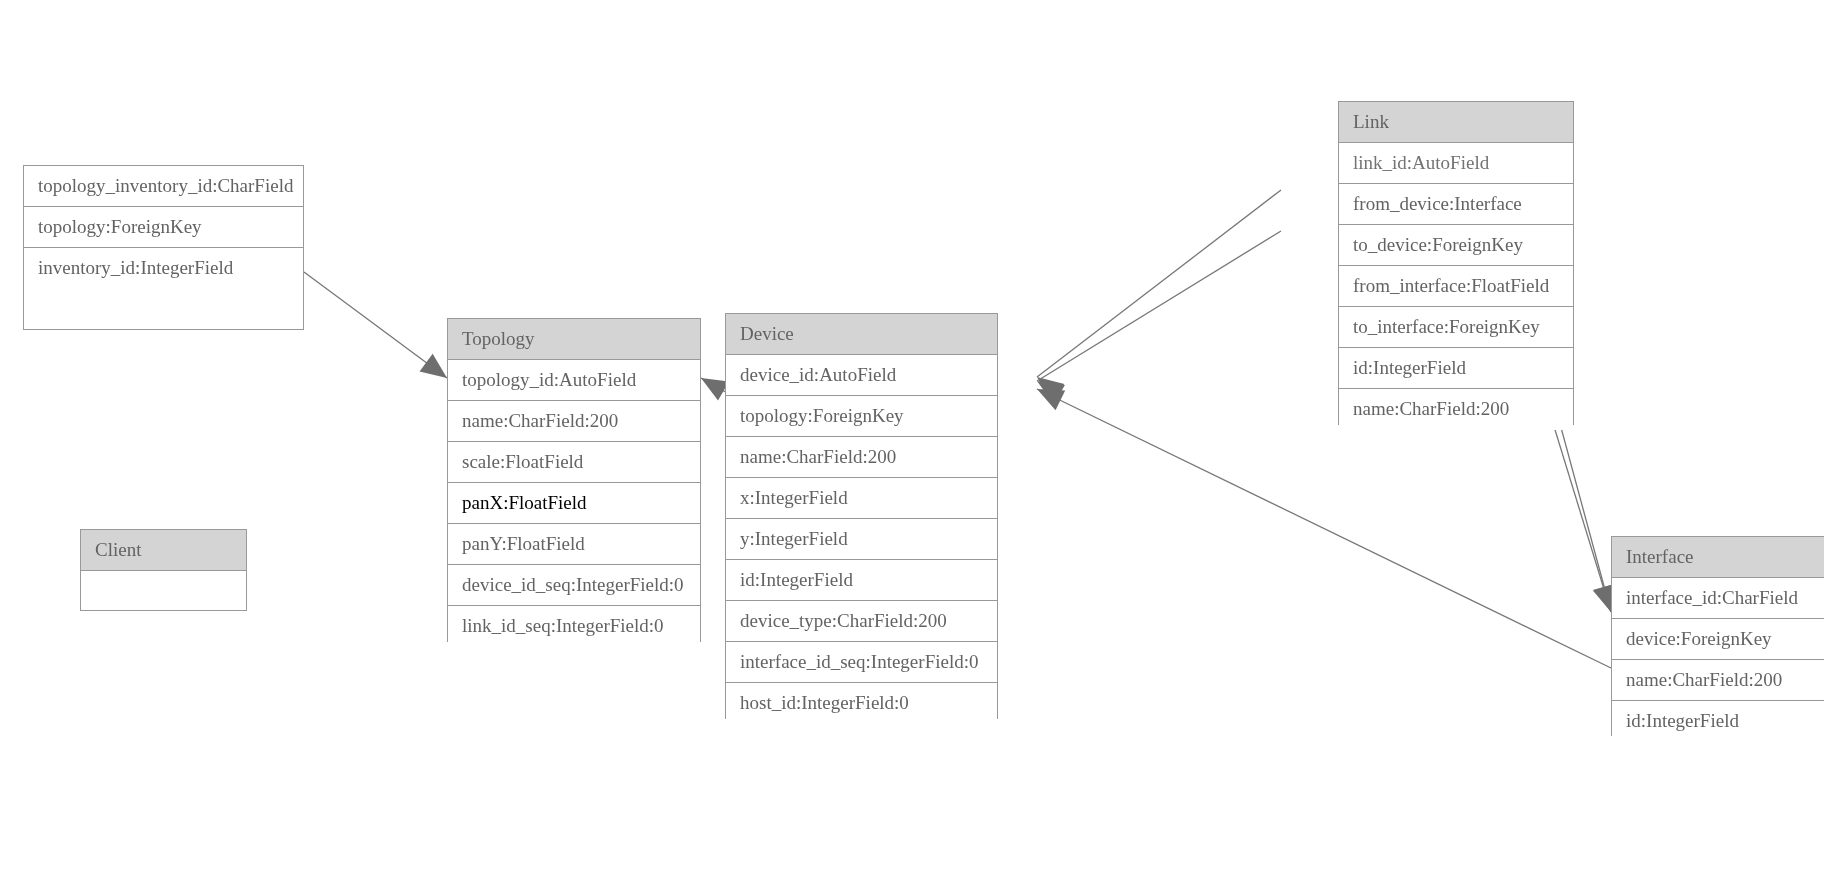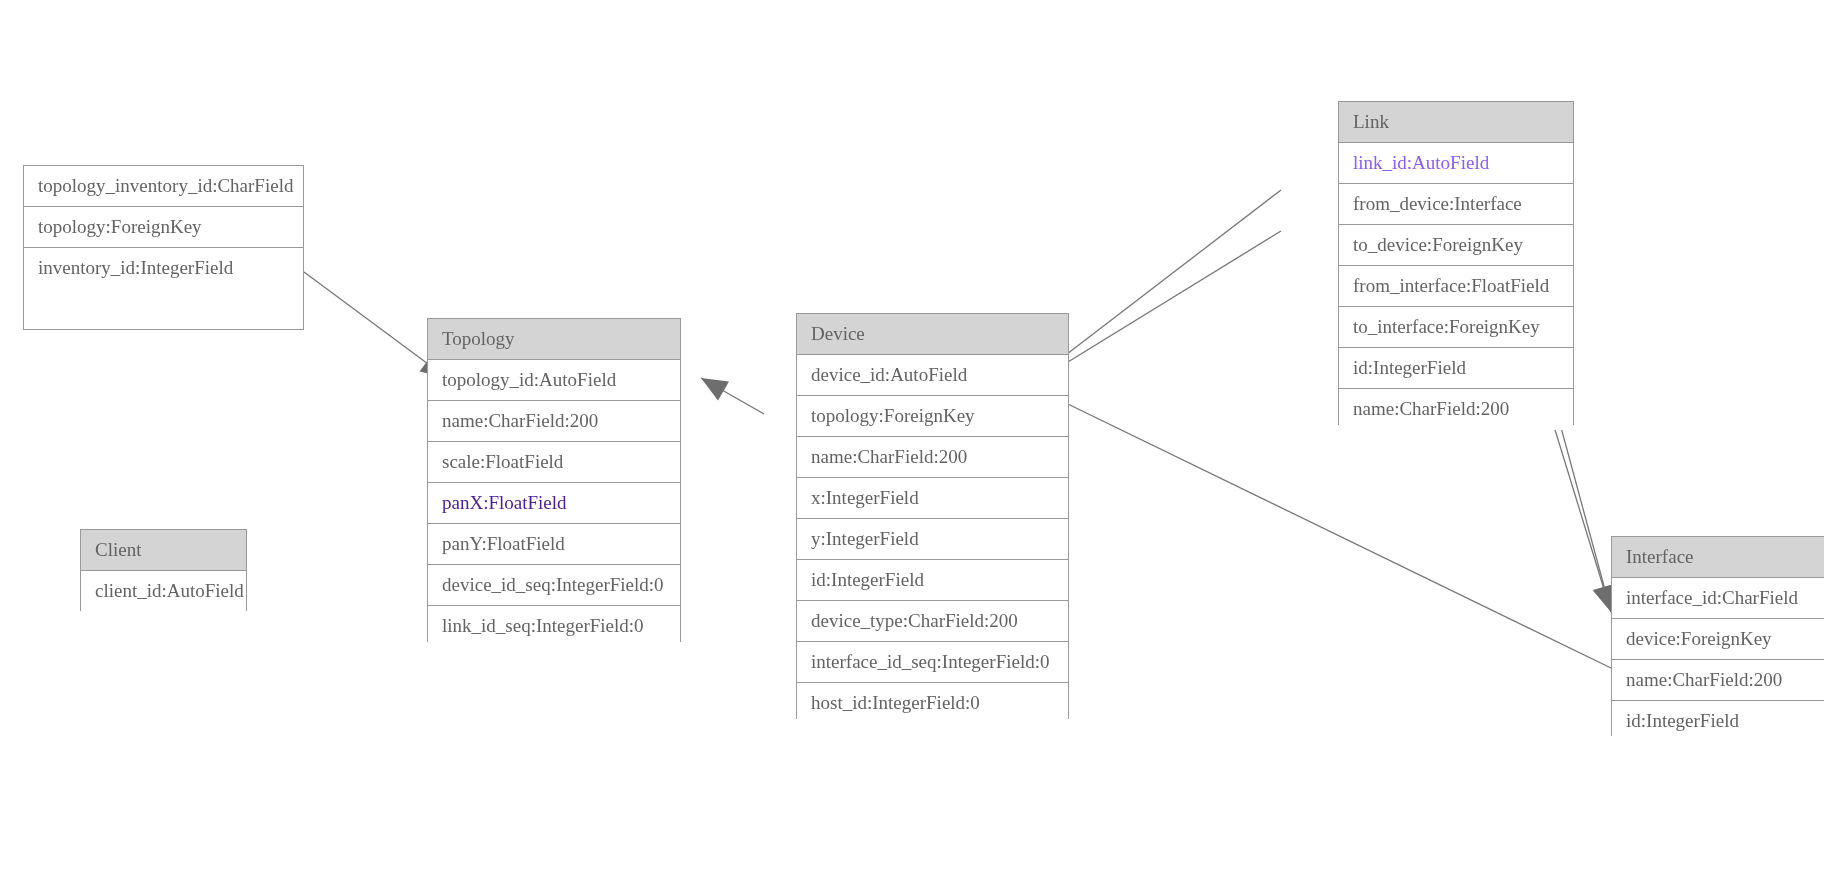--- a/index.html
+++ b/index.html
@@ -101,54 +101,51 @@
   <div id="entity-layer">
       <div class="entity" style="left: 23px; top: 165px; width: 281px; height: 165px; border-color: rgb(153, 153, 153);">
         <div class="entity-rows">
           <div class="entity-row" style="color: rgb(99, 99, 99); border-bottom-color: rgb(153, 153, 153);">topology_inventory_id:CharField</div>
           <div class="entity-row" style="color: rgb(99, 99, 99); border-bottom-color: rgb(153, 153, 153);">topology:ForeignKey</div>
           <div class="entity-row" style="color: rgb(99, 99, 99); border-bottom-color: rgb(153, 153, 153);">inventory_id:IntegerField</div>
         </div>
       </div>
       <div class="entity" style="left: 80px; top: 529px; width: 167px; height: 82px; border-color: rgb(153, 153, 153);">
         <div class="entity-header" style="background: rgb(212, 212, 212); color: rgb(99, 99, 99); border-bottom-color: rgb(153, 153, 153);">Client</div>
-        <div class="entity-rows">
-          <div class="entity-row" style="color: rgb(99, 99, 99); border-bottom-color: rgb(153, 153, 153);">client_id:AutoField</div>
-        </div>
       </div>
-      <div class="entity" style="left: 427px; top: 318px; width: 254px; height: 324px; border-color: rgb(153, 153, 153);">
+      <div class="entity" style="left: 447px; top: 318px; width: 254px; height: 324px; border-color: rgb(153, 153, 153);">
         <div class="entity-header" style="background: rgb(212, 212, 212); color: rgb(99, 99, 99); border-bottom-color: rgb(153, 153, 153);">Topology</div>
         <div class="entity-rows">
           <div class="entity-row" style="color: rgb(99, 99, 99); border-bottom-color: rgb(153, 153, 153);">topology_id:AutoField</div>
           <div class="entity-row" style="color: rgb(99, 99, 99); border-bottom-color: rgb(153, 153, 153);">name:CharField:200</div>
           <div class="entity-row" style="color: rgb(99, 99, 99); border-bottom-color: rgb(153, 153, 153);">scale:FloatField</div>
-          <div class="entity-row" style="color: #4c1d95; border-bottom-color: rgb(153, 153, 153);">panX:FloatField</div>
+          <div class="entity-row" style="color: #000000; border-bottom-color: rgb(153, 153, 153);">panX:FloatField</div>
           <div class="entity-row" style="color: rgb(99, 99, 99); border-bottom-color: rgb(153, 153, 153);">panY:FloatField</div>
           <div class="entity-row" style="color: rgb(99, 99, 99); border-bottom-color: rgb(153, 153, 153);">device_id_seq:IntegerField:0</div>
           <div class="entity-row" style="color: rgb(99, 99, 99); border-bottom-color: rgb(153, 153, 153);">link_id_seq:IntegerField:0</div>
         </div>
       </div>
-      <div class="entity" style="left: 796px; top: 313px; width: 273px; height: 406px; border-color: rgb(153, 153, 153);">
+      <div class="entity" style="left: 725px; top: 313px; width: 273px; height: 406px; border-color: rgb(153, 153, 153);">
         <div class="entity-header" style="background: rgb(212, 212, 212); color: rgb(99, 99, 99); border-bottom-color: rgb(153, 153, 153);">Device</div>
         <div class="entity-rows">
           <div class="entity-row" style="color: rgb(99, 99, 99); border-bottom-color: rgb(153, 153, 153);">device_id:AutoField</div>
           <div class="entity-row" style="color: rgb(99, 99, 99); border-bottom-color: rgb(153, 153, 153);">topology:ForeignKey</div>
           <div class="entity-row" style="color: rgb(99, 99, 99); border-bottom-color: rgb(153, 153, 153);">name:CharField:200</div>
           <div class="entity-row" style="color: rgb(99, 99, 99); border-bottom-color: rgb(153, 153, 153);">x:IntegerField</div>
           <div class="entity-row" style="color: rgb(99, 99, 99); border-bottom-color: rgb(153, 153, 153);">y:IntegerField</div>
           <div class="entity-row" style="color: rgb(99, 99, 99); border-bottom-color: rgb(153, 153, 153);">id:IntegerField</div>
           <div class="entity-row" style="color: rgb(99, 99, 99); border-bottom-color: rgb(153, 153, 153);">device_type:CharField:200</div>
           <div class="entity-row" style="color: rgb(99, 99, 99); border-bottom-color: rgb(153, 153, 153);">interface_id_seq:IntegerField:0</div>
           <div class="entity-row" style="color: rgb(99, 99, 99); border-bottom-color: rgb(153, 153, 153);">host_id:IntegerField:0</div>
         </div>
       </div>
       <div class="entity" style="left: 1338px; top: 101px; width: 236px; height: 324px; border-color: rgb(153, 153, 153);">
         <div class="entity-header" style="background: rgb(212, 212, 212); color: rgb(99, 99, 99); border-bottom-color: rgb(153, 153, 153);">Link</div>
         <div class="entity-rows">
-          <div class="entity-row" style="color: #8b5cf6; border-bottom-color: rgb(153, 153, 153);">link_id:AutoField</div>
+          <div class="entity-row" style="color: #737373; border-bottom-color: rgb(153, 153, 153);">link_id:AutoField</div>
           <div class="entity-row" style="color: rgb(99, 99, 99); border-bottom-color: rgb(153, 153, 153);">from_device:Interface</div>
           <div class="entity-row" style="color: rgb(99, 99, 99); border-bottom-color: rgb(153, 153, 153);">to_device:ForeignKey</div>
           <div class="entity-row" style="color: rgb(99, 99, 99); border-bottom-color: rgb(153, 153, 153);">from_interface:FloatField</div>
           <div class="entity-row" style="color: rgb(99, 99, 99); border-bottom-color: rgb(153, 153, 153);">to_interface:ForeignKey</div>
           <div class="entity-row" style="color: rgb(99, 99, 99); border-bottom-color: rgb(153, 153, 153);">id:IntegerField</div>
           <div class="entity-row" style="color: rgb(99, 99, 99); border-bottom-color: rgb(153, 153, 153);">name:CharField:200</div>
         </div>
       </div>
       <div class="entity" style="left: 1611px; top: 536px; width: 218px; height: 200px; border-color: rgb(153, 153, 153);">
         <div class="entity-header" style="background: rgb(212, 212, 212); color: rgb(99, 99, 99); border-bottom-color: rgb(153, 153, 153);">Interface</div>

